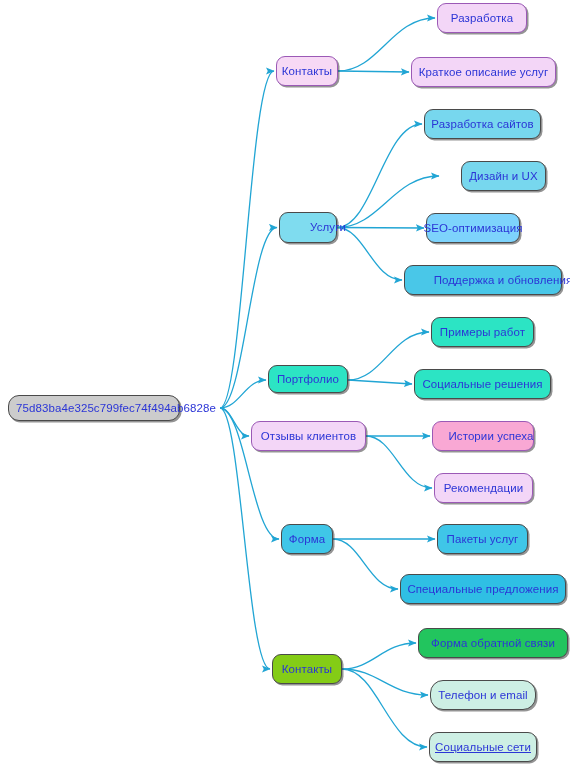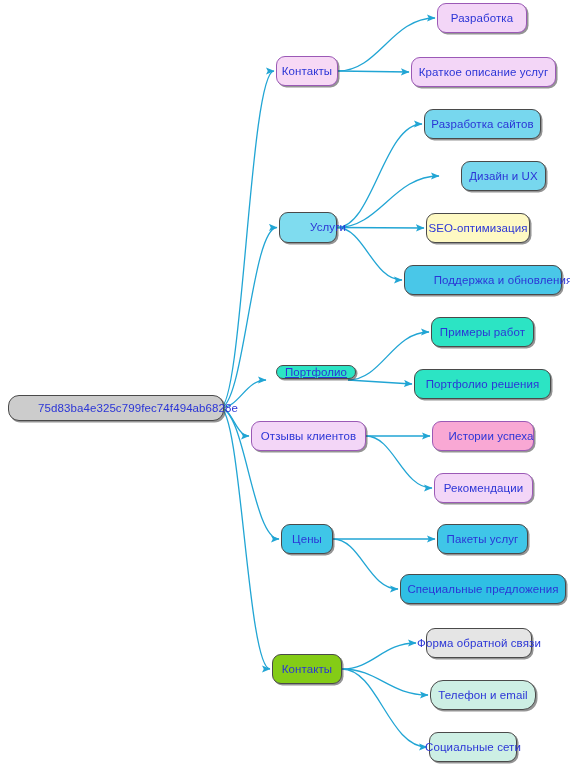--- a/index.html
+++ b/index.html
@@ -83,80 +83,80 @@
         <path d="M366,436 L430,436" fill="none" stroke="#21a5d4" stroke-width="1.3" marker-end="url(#arrowhead)"></path>
         <path d="M366,436 C393.72,436 402.3,488 432,488" fill="none" stroke="#21a5d4" stroke-width="1.3" marker-end="url(#arrowhead)"></path>
         <path d="M333,539 L435,539" fill="none" stroke="#21a5d4" stroke-width="1.3" marker-end="url(#arrowhead)"></path>
         <path d="M333,539 C360.3,539 368.75,589 398,589" fill="none" stroke="#21a5d4" stroke-width="1.3" marker-end="url(#arrowhead)"></path>
         <path d="M342,669 C373.08,669 382.7,643 416,643" fill="none" stroke="#21a5d4" stroke-width="1.3" marker-end="url(#arrowhead)"></path>
         <path d="M342,669 C378.12,669 389.3,695 428,695" fill="none" stroke="#21a5d4" stroke-width="1.3" marker-end="url(#arrowhead)"></path>
         <path d="M342,669 C377.7,669 388.75,747 427,747" fill="none" stroke="#21a5d4" stroke-width="1.3" marker-end="url(#arrowhead)"></path>
       </g>
   </svg>
   <div id="node-layer">
-      <div class="node root" style="left: 8px; top: 395px; width: 216px; height: 26px; background: rgb(204, 204, 204); padding-left: 44px;">
+      <div class="node root" style="left: 8px; top: 395px; width: 172px; height: 26px; background: rgb(204, 204, 204); padding-left: 44px;">
         <span class="node-label">75d83ba4e325c799fec74f494ab6828e</span>
       </div>
       <div class="node" style="left: 276px; top: 56px; width: 62px; height: 30px; background: rgb(247, 217, 245); border-color: rgb(155, 89, 182);">
         <span class="node-label">Контакты</span>
       </div>
       <div class="node" style="left: 437px; top: 3px; width: 90px; height: 30px; background: rgb(243, 214, 247); border-color: rgb(155, 89, 182);">
         <span class="node-label">Разработка</span>
       </div>
       <div class="node" style="left: 411px; top: 57px; width: 145px; height: 30px; background: rgb(243, 214, 247); border-color: rgb(155, 89, 182);">
         <span class="node-label">Краткое описание услуг</span>
       </div>
       <div class="node" style="left: 279px; top: 212px; width: 58px; height: 31px; background: rgb(127, 220, 239); border-color: rgb(74, 74, 74); padding-left: 40px;">
         <span class="node-label">Услуги</span>
       </div>
       <div class="node" style="left: 424px; top: 109px; width: 117px; height: 30px; background: rgb(119, 215, 238); border-color: rgb(74, 74, 74);">
         <span class="node-label">Разработка сайтов</span>
       </div>
       <div class="node" style="left: 441px; top: 161px; width: 85px; height: 30px; background: rgb(119, 215, 238); border-color: rgb(74, 74, 74); margin-left: 20px;">
         <span class="node-label">Дизайн и UX</span>
       </div>
-      <div class="node" style="left: 426px; top: 213px; width: 104px; height: 30px; background: #fef9c3; border-color: rgb(74, 74, 74);">
+      <div class="node" style="left: 426px; top: 213px; width: 94px; height: 30px; background: #7dd3fc; border-color: rgb(74, 74, 74);">
         <span class="node-label">SEO-оптимизация</span>
       </div>
       <div class="node" style="left: 404px; top: 265px; width: 158px; height: 30px; background: rgb(73, 199, 232); border-color: rgb(74, 74, 74); padding-left: 40px;">
         <span class="node-label">Поддержка и обновления</span>
       </div>
-      <div class="node" style="left: 276px; top: 365px; width: 80px; height: 14px; background: rgb(44, 228, 196); border-color: rgb(74, 74, 74); text-decoration: underline;">
+      <div class="node" style="left: 268px; top: 365px; width: 80px; height: 28px; background: rgb(44, 228, 196); border-color: rgb(74, 74, 74);">
         <span class="node-label">Портфолио</span>
       </div>
       <div class="node" style="left: 431px; top: 317px; width: 103px; height: 30px; background: rgb(44, 228, 196); border-color: rgb(74, 74, 74);">
         <span class="node-label">Примеры работ</span>
       </div>
       <div class="node" style="left: 414px; top: 369px; width: 137px; height: 30px; background: rgb(44, 228, 196); border-color: rgb(74, 74, 74);">
-        <span class="node-label">Портфолио решения</span>
+        <span class="node-label">Социальные решения</span>
       </div>
       <div class="node" style="left: 251px; top: 421px; width: 115px; height: 30px; background: rgb(243, 214, 247); border-color: rgb(155, 89, 182); justify-content: center;">
         <span class="node-label">Отзывы клиентов</span>
       </div>
       <div class="node" style="left: 432px; top: 421px; width: 102px; height: 30px; background: #f9a8d4; border-color: rgb(155, 89, 182); padding-left: 16px;">
         <span class="node-label">Истории успеха</span>
       </div>
       <div class="node" style="left: 434px; top: 473px; width: 99px; height: 30px; background: rgb(243, 214, 247); border-color: rgb(155, 89, 182);">
         <span class="node-label">Рекомендации</span>
       </div>
       <div class="node" style="left: 281px; top: 524px; width: 52px; height: 30px; background: rgb(63, 198, 232); border-color: rgb(74, 74, 74);">
-        <span class="node-label">Цены</span>
+        <span class="node-label">Форма</span>
       </div>
       <div class="node" style="left: 437px; top: 524px; width: 91px; height: 30px; background: rgb(63, 198, 232); border-color: rgb(74, 74, 74);">
         <span class="node-label">Пакеты услуг</span>
       </div>
       <div class="node" style="left: 400px; top: 574px; width: 166px; height: 30px; background: rgb(47, 191, 228); border-color: rgb(74, 74, 74);">
         <span class="node-label">Специальные предложения</span>
       </div>
       <div class="node" style="left: 272px; top: 654px; width: 70px; height: 30px; background: #84cc16; border-color: rgb(74, 74, 74); align-items: center;">
         <span class="node-label">Контакты</span>
       </div>
-      <div class="node" style="left: 418px; top: 628px; width: 106px; height: 30px; background: #e5e5e5; border-color: rgb(74, 74, 74); margin-left: 8px;">
+      <div class="node" style="left: 418px; top: 628px; width: 150px; height: 30px; background: #22c55e; border-color: rgb(74, 74, 74);">
         <span class="node-label">Форма обратной связи</span>
       </div>
       <div class="node" style="left: 430px; top: 680px; width: 106px; height: 30px; background: rgb(205, 239, 228); border-color: rgb(74, 74, 74); border-radius: 13px;">
         <span class="node-label">Телефон и email</span>
       </div>
-      <div class="node" style="left: 429px; top: 732px; width: 88px; height: 30px; background: rgb(205, 239, 228); border-color: rgb(74, 74, 74);">
+      <div class="node" style="left: 429px; top: 732px; width: 108px; height: 30px; background: rgb(205, 239, 228); border-color: rgb(74, 74, 74); text-decoration: underline;">
         <span class="node-label">Социальные сети</span>
       </div>
     </div>
 </div>
 
 </body></html>

